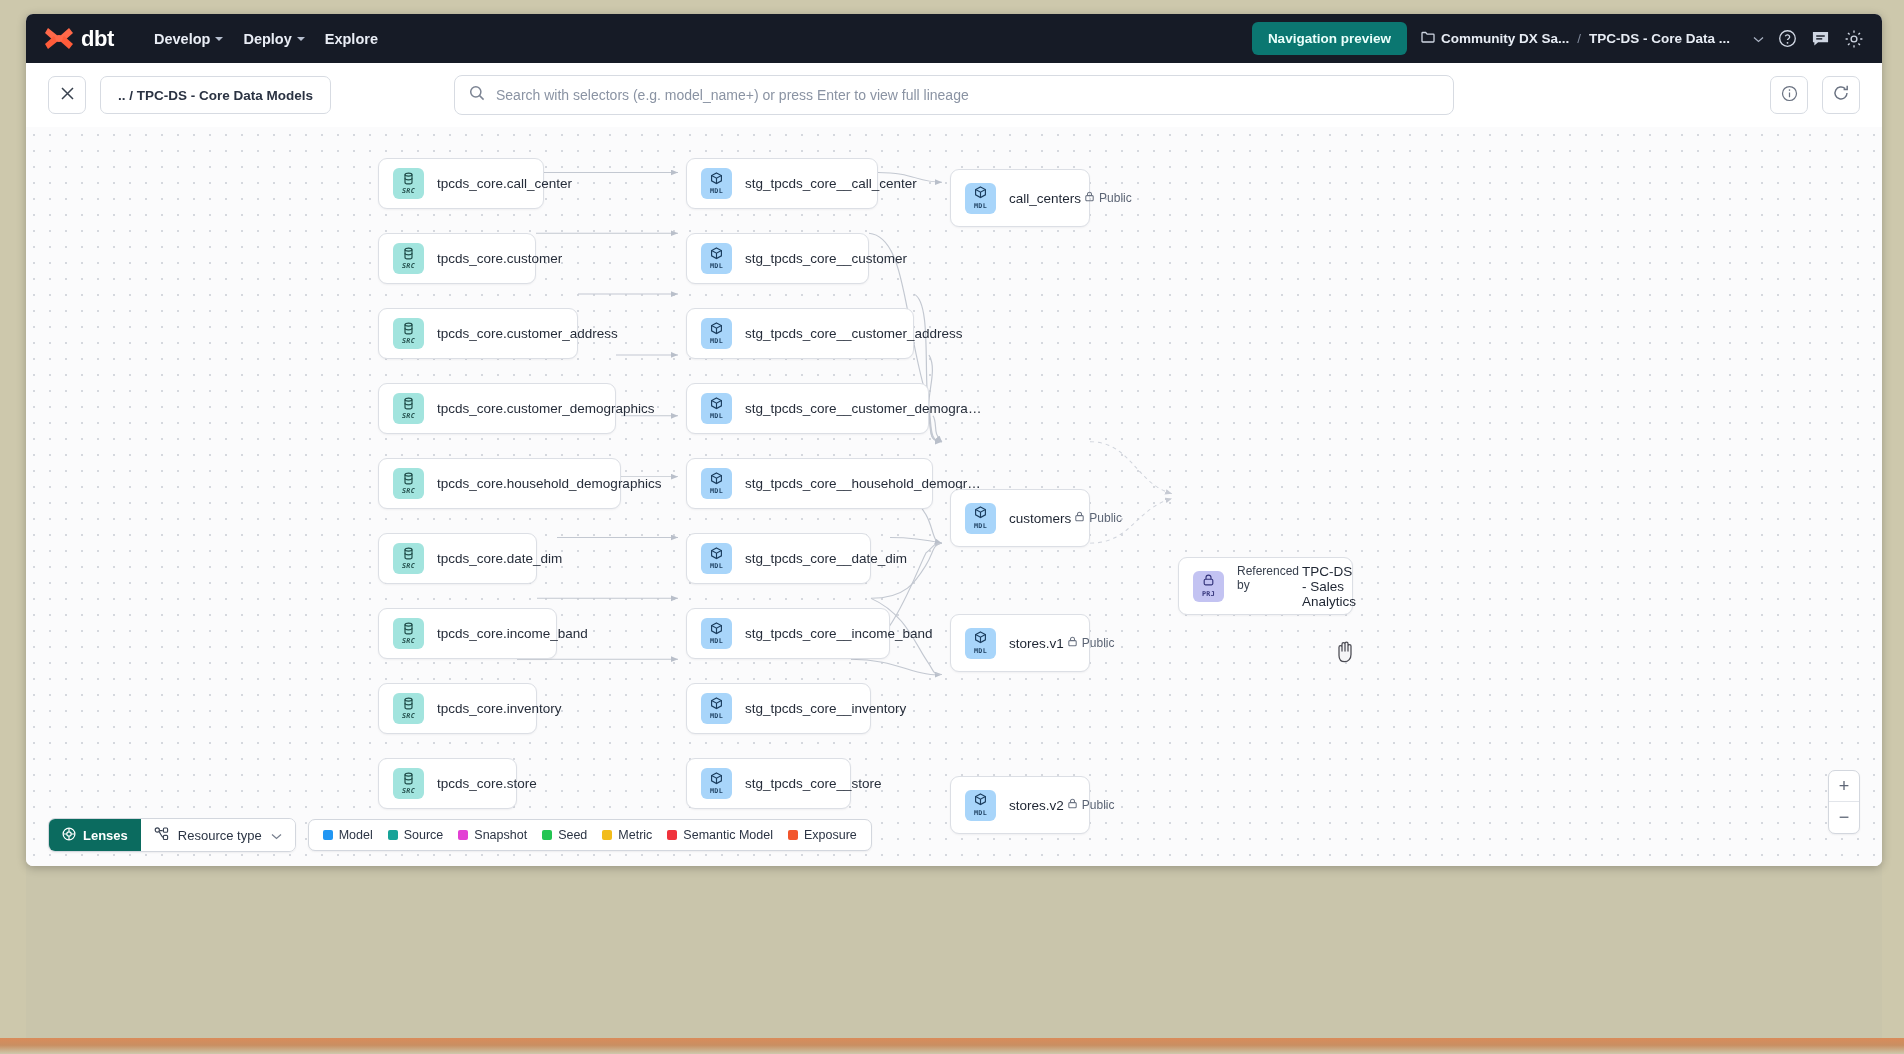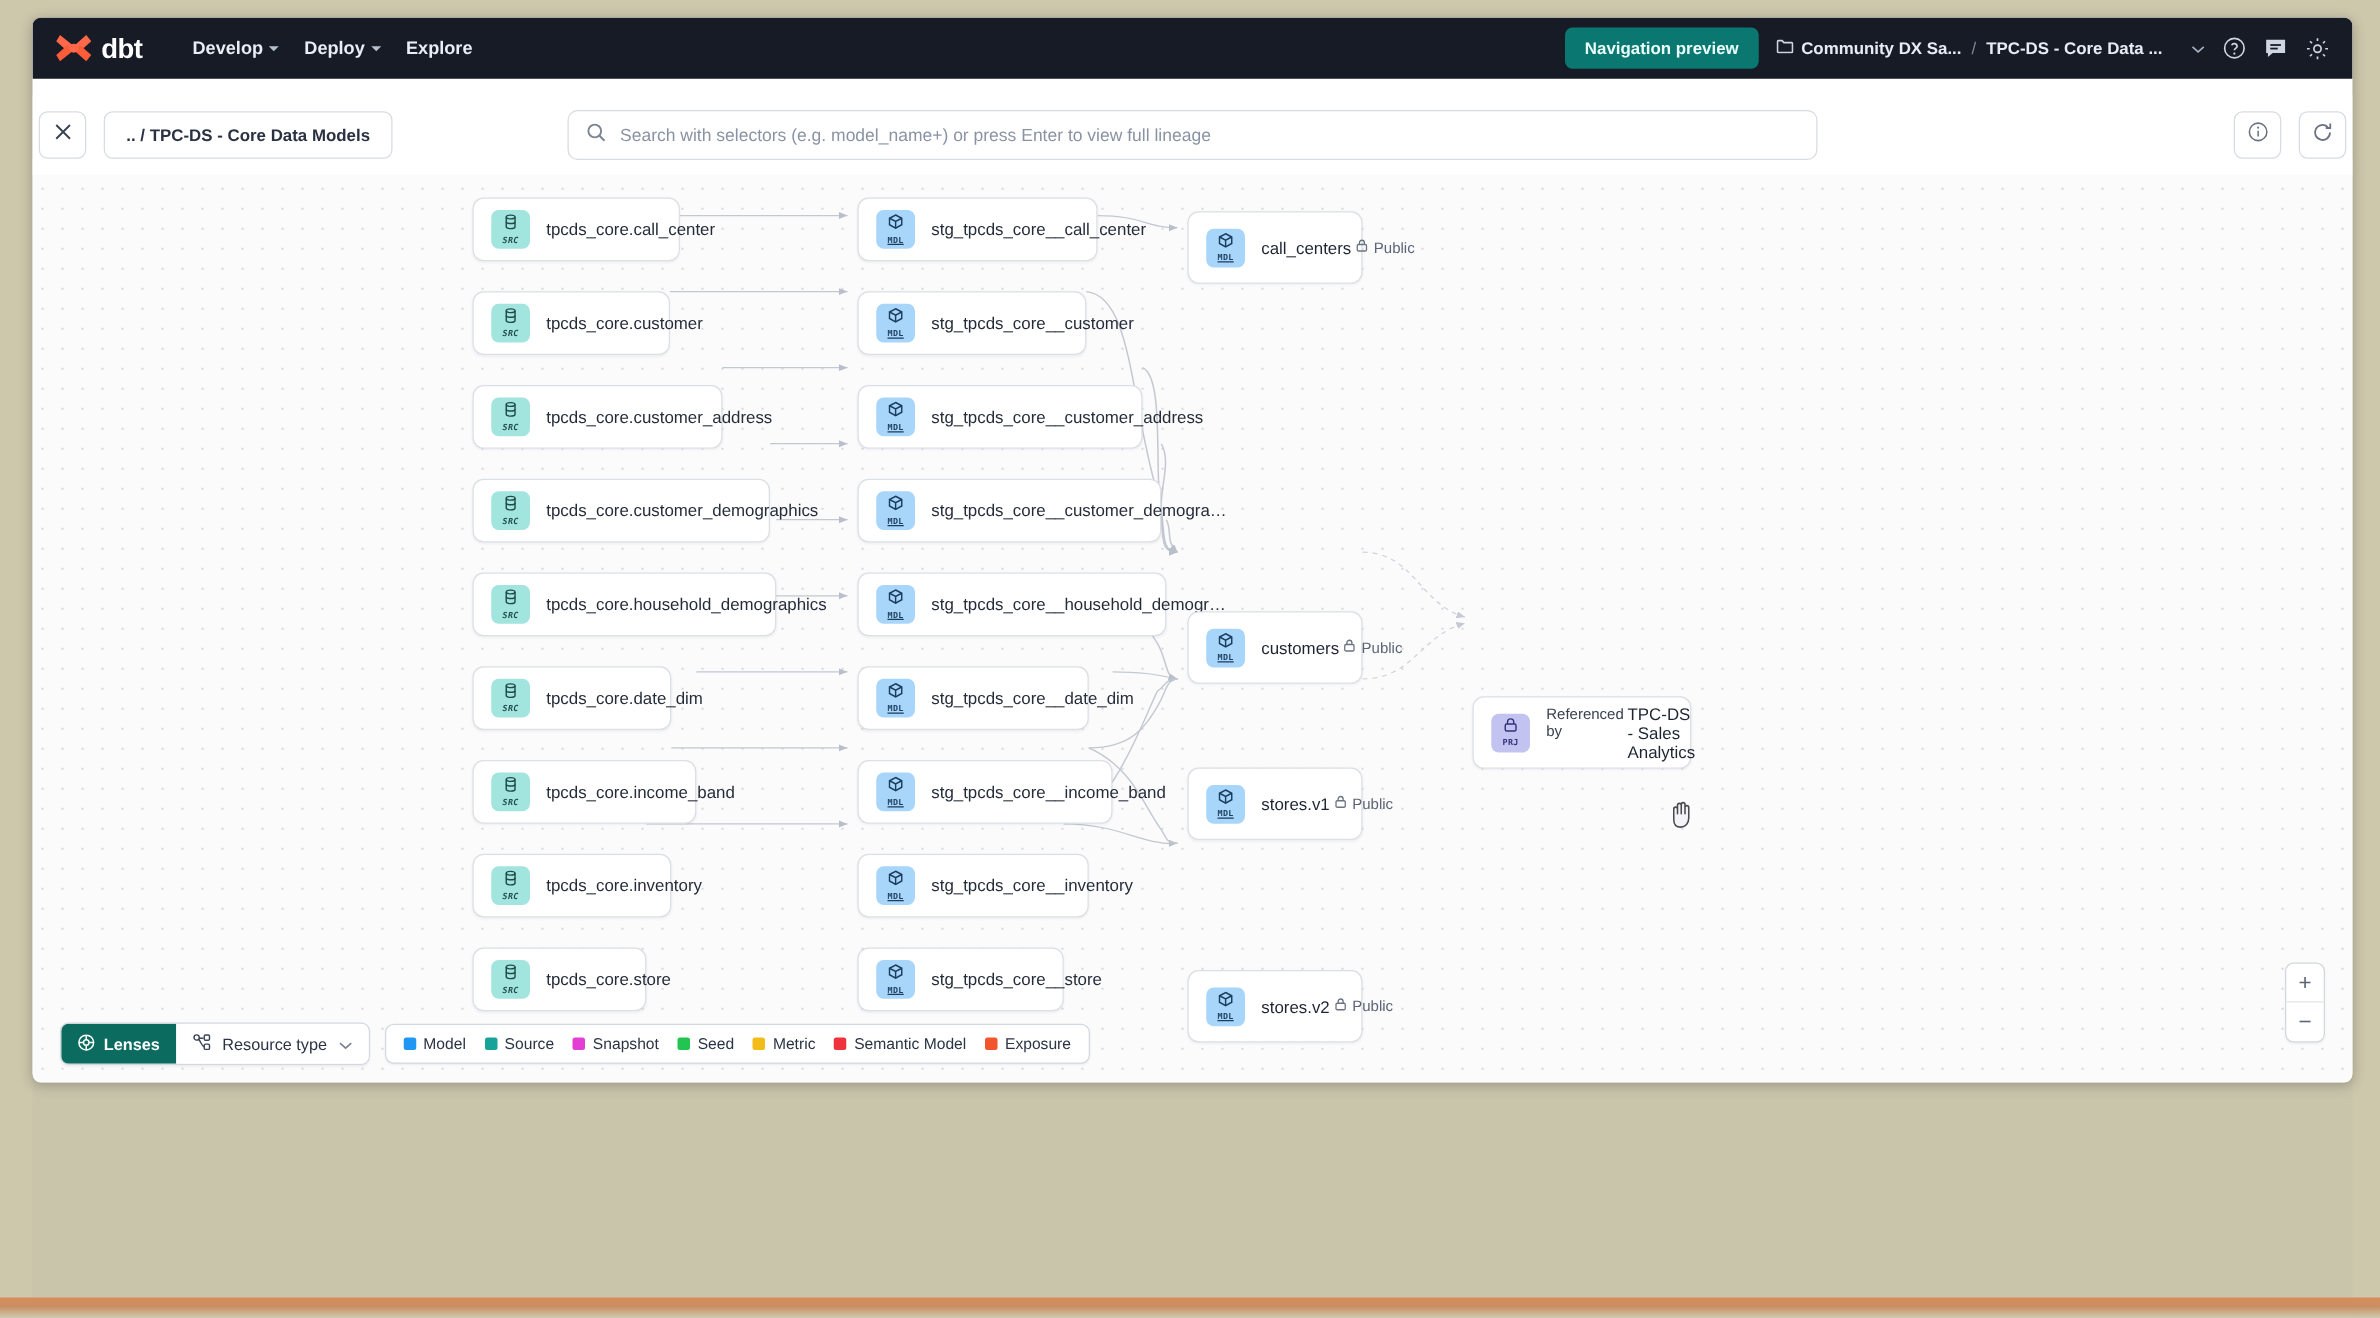--- a/index.html
+++ b/index.html
@@ -46,22 +46,22 @@
     padding:9px 16px; border-radius:6px; cursor:pointer; white-space:nowrap;
   }
   .breadcrumb-top { display:flex; align-items:center; gap:8px; color:#e7ecf4; font-size:13.5px; font-weight:700; }
   .bc-sep { color:#7e8799; font-weight:400; }
   .bc-proj { display:flex; align-items:center; gap:6px; cursor:pointer;text-align:right; }
   .bc-model { display:flex; align-items:center; gap:23px; cursor:pointer; font-weight:600; }
   .icon-btn-top { color:#cfd6e2; cursor:pointer; display:flex; align-items:center; }
 
   
   .toolbar {
-    position:absolute; left:0; top:62px; width:100%; height:64px;
-    display:flex; align-items:center; padding:0 5px; gap:14px;
+    position:absolute; left:0; top:49px; width:100%; height:64px;
+    display:flex; align-items:center; padding:0 22px; gap:14px;
     background:#fff; z-index:5;
   }
   .sq-btn {
     width:38px; height:38px; border:1px solid #d7dbe2; border-radius:7px; background:#fff;
     display:flex; align-items:center; justify-content:center; cursor:pointer; color:#3a4354;
   }
   .crumb-pill {
     height:38px; border:1px solid #d7dbe2; border-radius:7px; background:#fff;
     display:flex; align-items:center; padding:0 17px; font-size:13.5px; color:#2a3242;
     font-weight:600; cursor:pointer;
@@ -94,21 +94,21 @@
     position:absolute; background:#fff; border:1px solid #dcdfe5; border-radius:9px;
     display:flex; align-items:center; padding:0 14px; gap:13px; cursor:pointer;
     box-shadow:0 1px 2px rgba(16,24,40,.05);
   }
   .badge {
     width:31px; height:31px; border-radius:6px; flex:none;
     display:flex; flex-direction:column; align-items:center; justify-content:center;
     line-height:1;
   }
   .badge-src { background:#a2e4de; color:#1f4b48;font-style:italic; }
-  .badge-mdl { background:#a8d5fa; color:#1b3d5e;text-decoration:underline; }
+  .badge-mdl { background:#a8d5fa; color:#1b3d5e; }
   .badge-prj { background:#c3c3f2; color:#33337a; }
   .badge-glyph { font-size:11.5px; margin-bottom:1px; }
   .badge-lbl { font-size:6.7px; font-weight:700; letter-spacing:.3px;
                font-family:"DejaVu Sans Mono", monospace; }
   .node-label { font-size:13.5px; color:#262d3a; white-space:nowrap; }
   .node-stack { display:flex; flex-direction:row; gap:3px; }
   .node-title { font-size:13.5px; color:#1e2532; }
   .node-sub { font-size:12px; color:#5c6575; display:flex; align-items:flex-start; gap:4px; }
 
   

